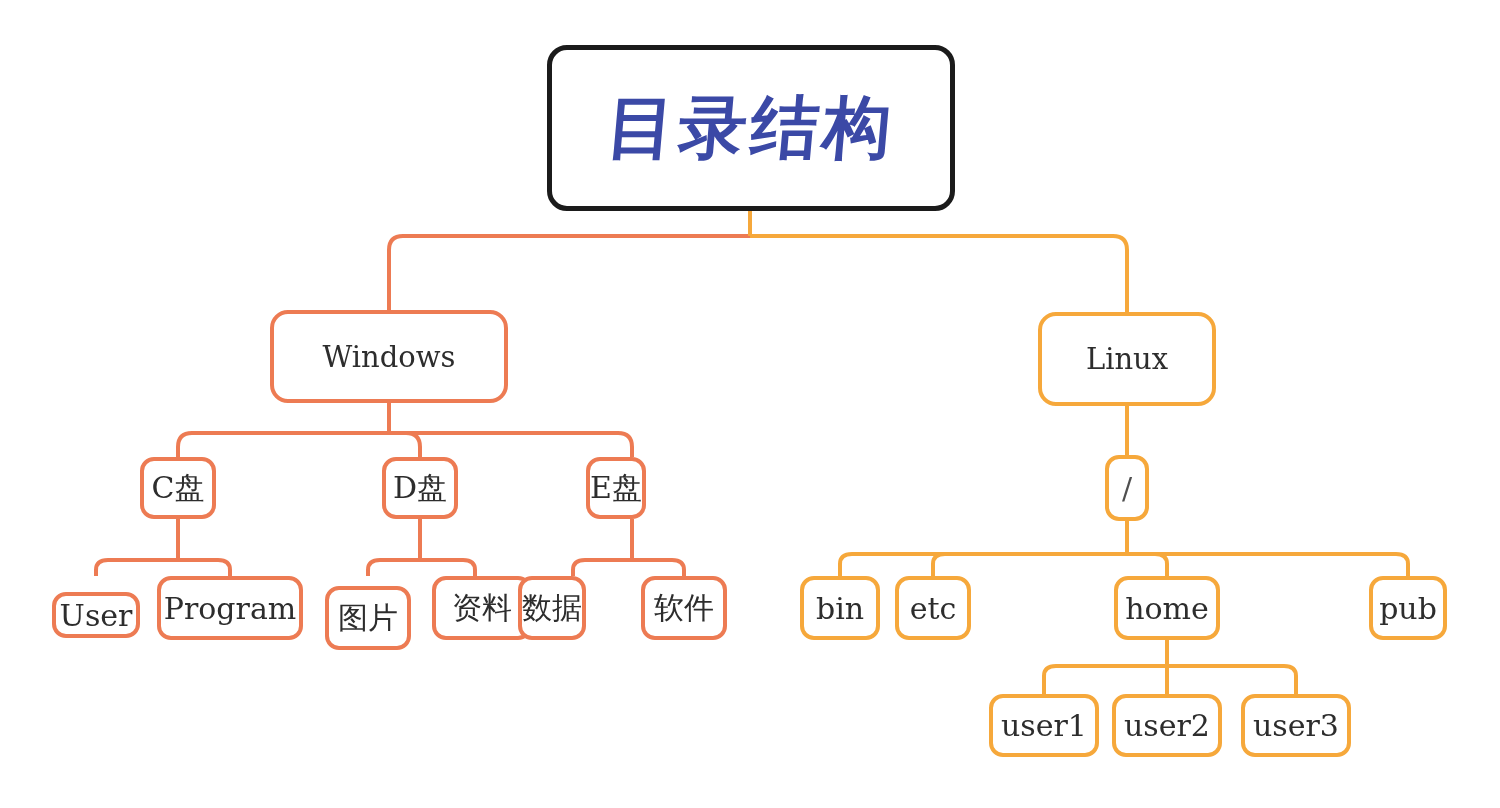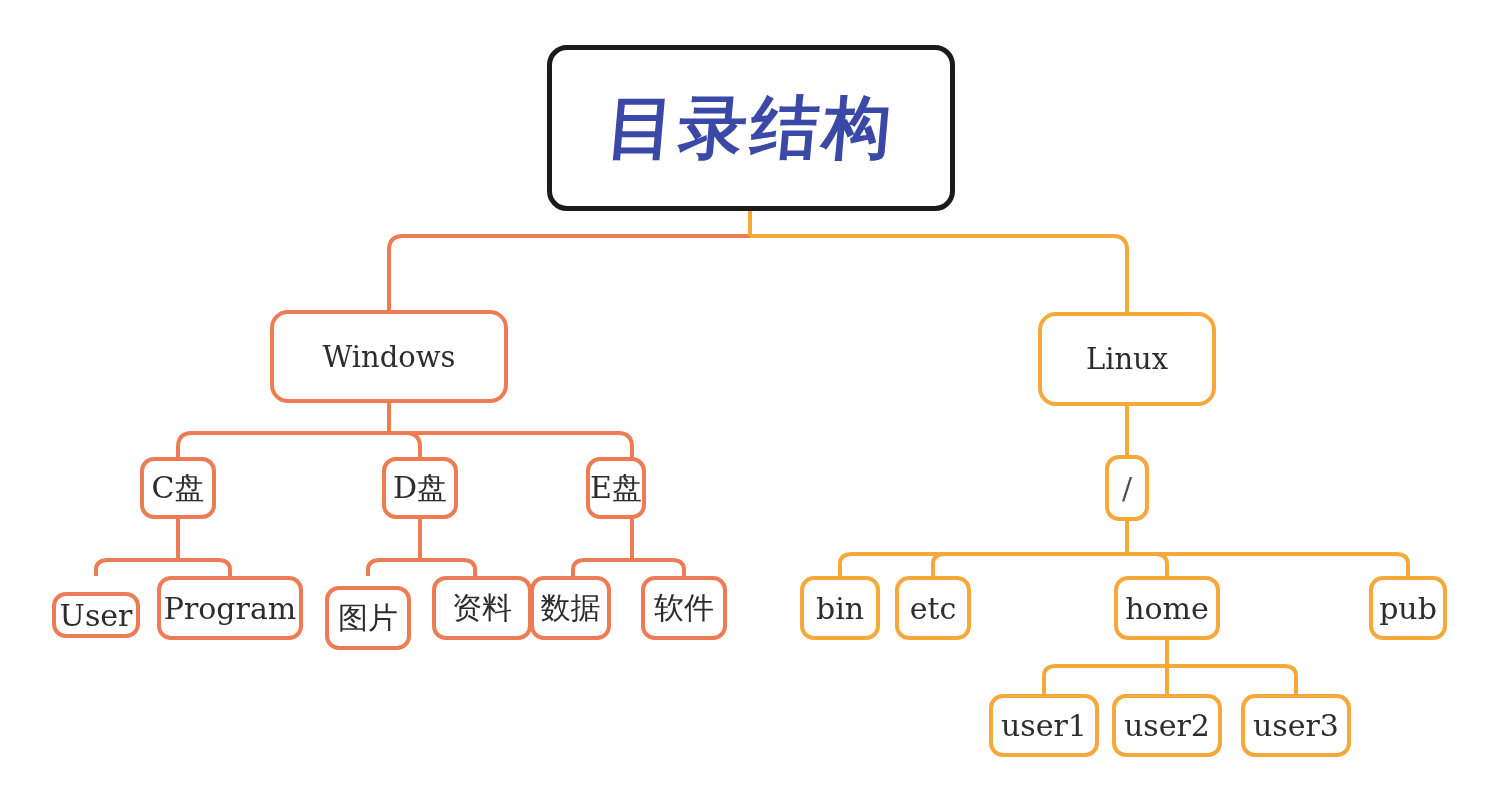--- a/index.html
+++ b/index.html
@@ -115,21 +115,21 @@
   </div>
   <div class="node small" style="left:157px;top:576px;width:146px;height:64px;">
     <span>Program</span>
   </div>
   <div class="node small" style="left:325px;top:576px;width:86px;height:64px;margin-top:10px;">
     <span>图片</span>
   </div>
   <div class="node small" style="left:432px;top:576px;width:100px;height:64px;">
     <span>资料</span>
   </div>
-  <div class="node small" style="left:530px;top:576px;width:81px;height:64px;">
+  <div class="node small" style="left:518px;top:576px;width:68px;height:64px;">
     <span>数据</span>
   </div>
   <div class="node small" style="left:641px;top:576px;width:86px;height:64px;">
     <span>软件</span>
   </div>
 
   <div class="node small amber" style="left:895px;top:576px;width:76px;height:64px;">
     <span>etc</span>
   </div>
   <div class="node small amber" style="left:800px;top:576px;width:80px;height:64px;">

